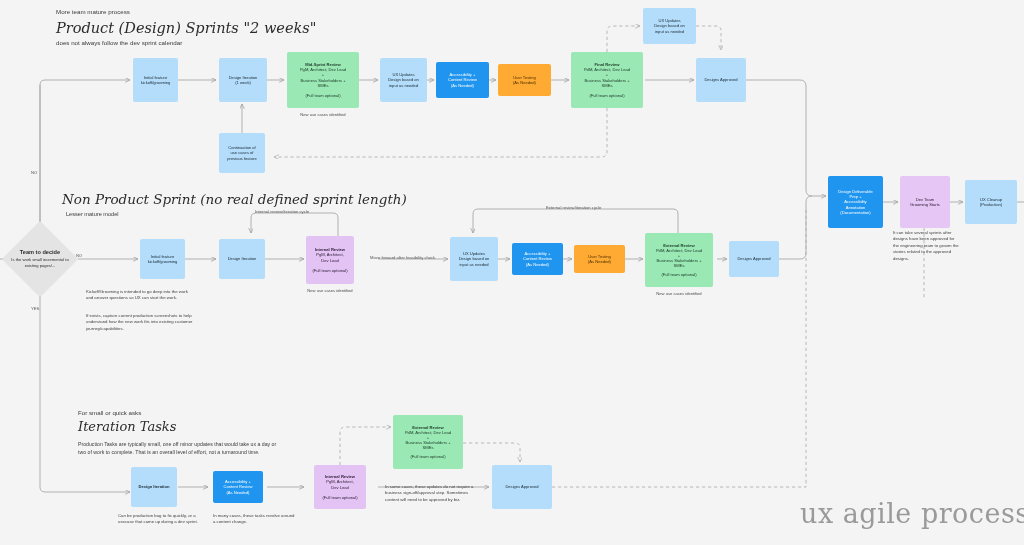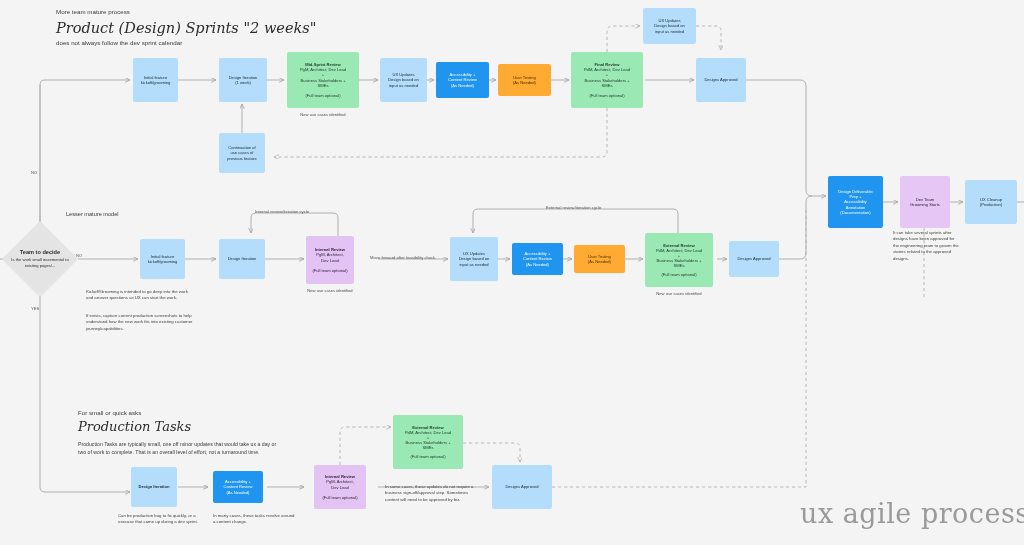--- a/index.html
+++ b/index.html
@@ -150,24 +150,25 @@
       <path d="M552,487 L806,487 Q806,487 806,481 L806,208"></path>
 
       <path d="M924,228 L924,300"></path>
     </g>
   </svg>
 
   <div class="sec-small" style="left:56px; top:8px;">More team mature process</div>
   <div class="hand" style="left:56px; top:20px; font-size:14.5px;">Product (Design) Sprints "2 weeks"</div>
   <div class="sec-small" style="left:56px; top:39px;">does not always follow the dev sprint calendar</div>
 
+  <div class="hand" style="left:62px; top:191px; font-size:13.5px;">Non Product Sprint (no real defined sprint length)</div>
   <div class="sec-small" style="left:66px; top:211px; font-size:5.6px;">Lesser mature model</div>
 
   <div class="sec-small" style="left:78px; top:409px;">For small or quick asks</div>
-  <div class="hand" style="left:78px; top:419px; font-size:13px;">Production Tasks</div>
+  <div class="hand" style="left:78px; top:419px; font-size:13px;">Iteration Tasks</div>
   <div class="sec-note" style="left:78px; top:441px; width:200px;">Production Tasks are typically small, one off minor updates that would take ux a day or two of work to complete. That is an overall level of effort, not a turnaround time.</div>
 
   <div class="diamond" style="left:13px; top:232px; width:54px; height:54px;"></div>
   <div class="diamond-text" style="left:6px; top:236px; width:68px; height:46px;">
     <span class="fs55" style="font-weight:600; margin-bottom:2px;">Team to decide</span>
     <span class="fs4" style="line-height:1.35;">Is the work small incremental to existing pages/...</span>
   </div>
   <div class="edge-lbl" style="left:31px; top:170px;">NO</div>
   <div class="edge-lbl" style="left:76px; top:253px;">NO</div>
   <div class="edge-lbl" style="left:31px; top:306px;">YES</div>

